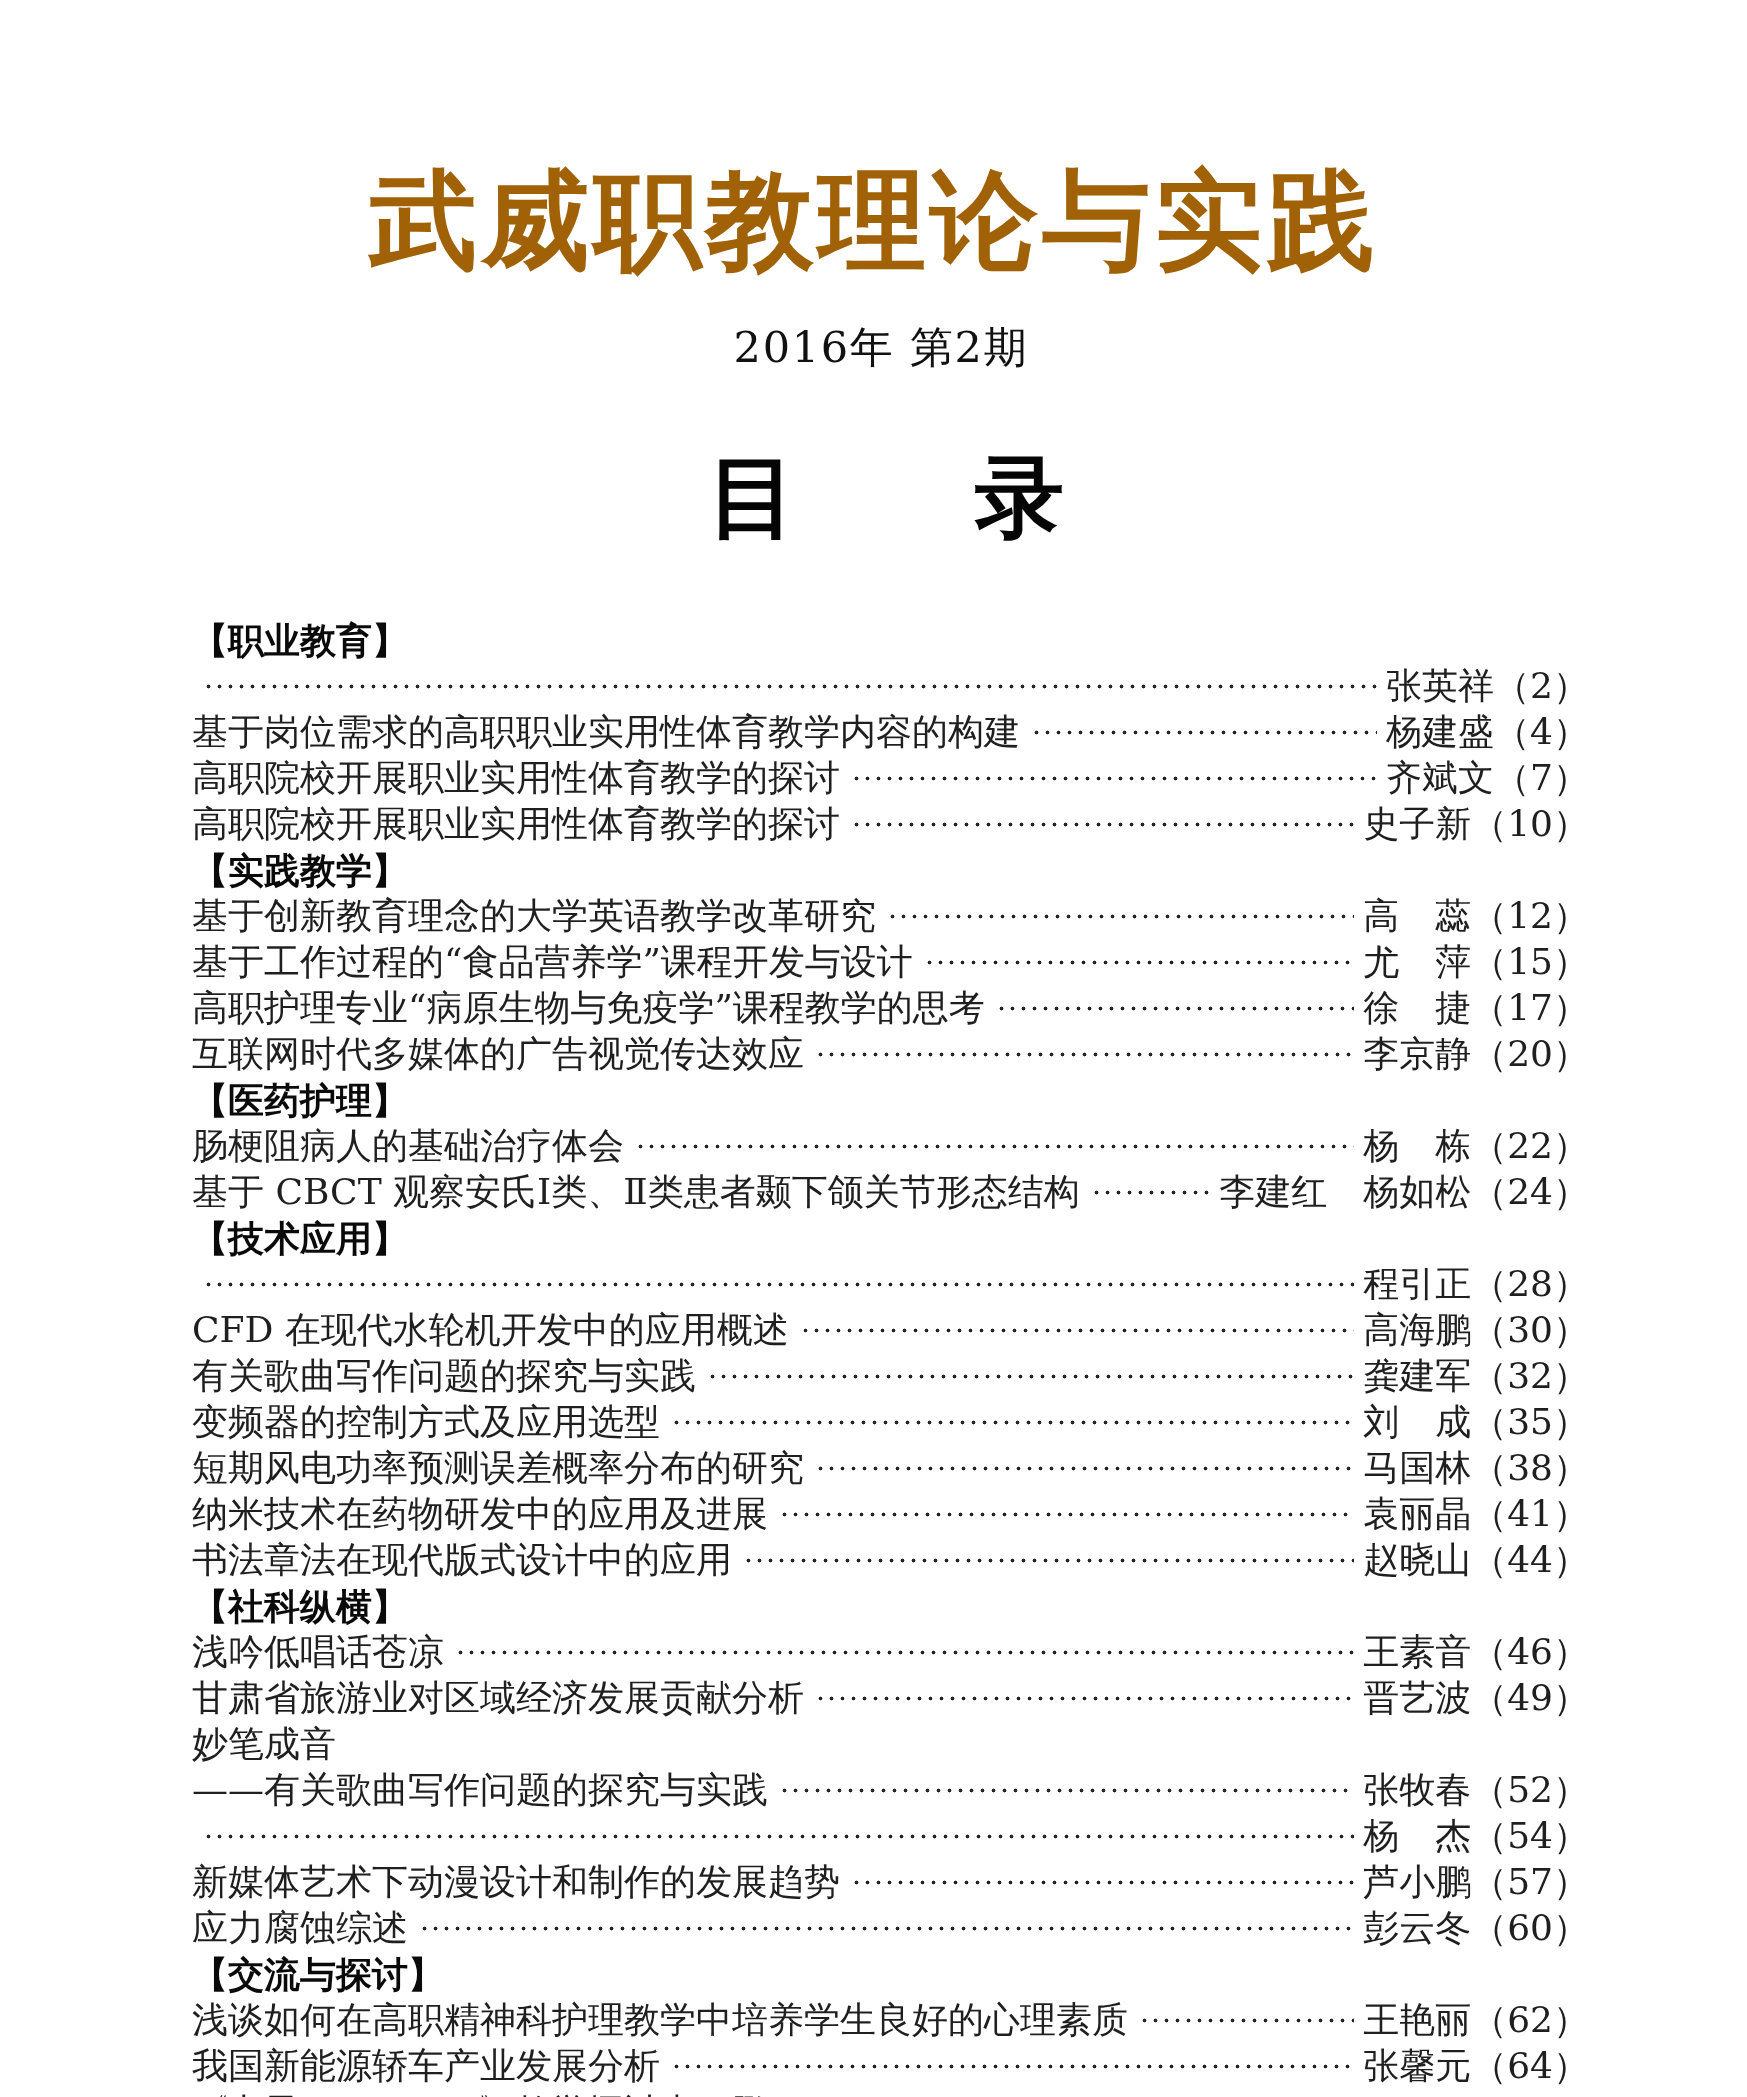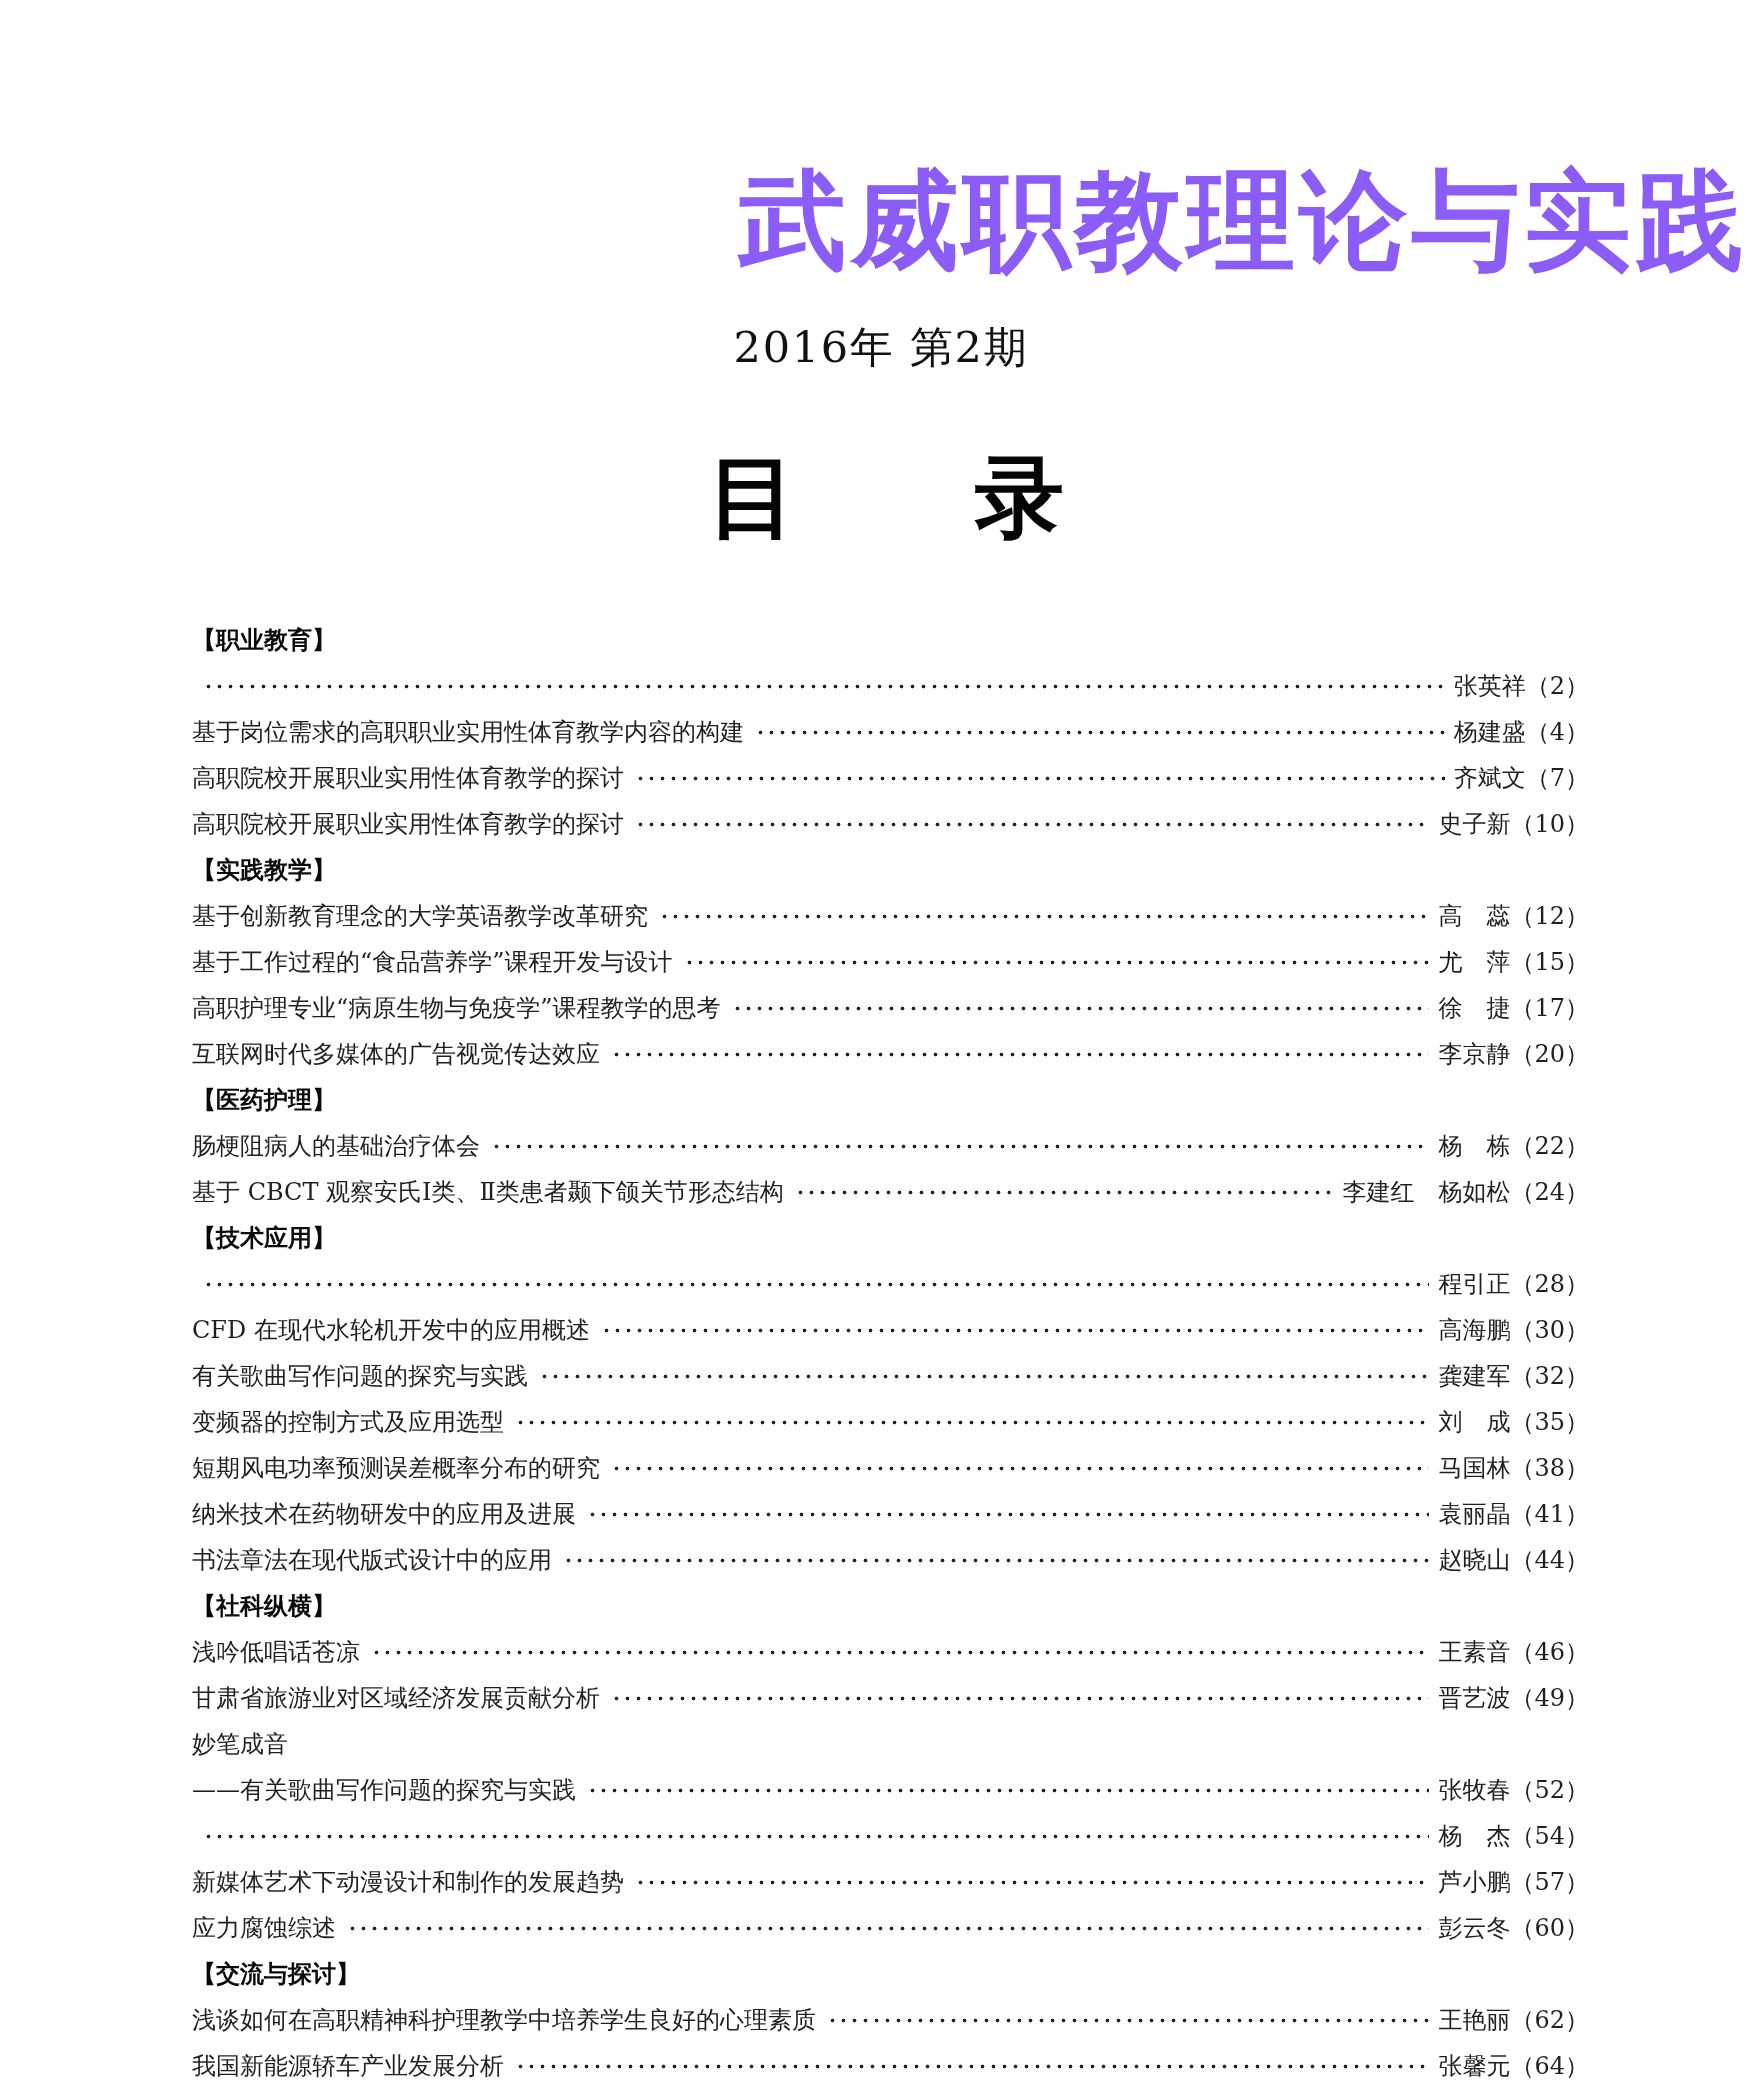--- a/index.html
+++ b/index.html
@@ -3,41 +3,41 @@
 <meta charset="utf-8">
 <style>
   html,body{margin:0;padding:0;}
   body{
     width:1748px;height:2452px;position:relative;
     background:#ffffff;color:#1f1f1f;
     font-family:"DejaVu Serif","Liberation Serif",serif;
   }
   .journal-title{
     position:absolute;top:166px;left:0;width:100%;
-    text-align:right;font-size:108px;font-weight:bold;color:#8b5cf6;
+    text-align:center;font-size:108px;font-weight:bold;color:#a16207;
     letter-spacing:4.2px;line-height:1;white-space:nowrap;
   }
   .issue-line{
     position:absolute;top:324px;left:0;width:100%;
     text-align:center;font-size:43px;line-height:1.1;color:#111;
     letter-spacing:1.7px;
     margin-left:7px;
   }
   .toc-heading{
     position:absolute;top:448px;left:12px;width:100%;
     text-align:center;font-size:89px;font-weight:bold;color:#050505;
     line-height:1.1;white-space:pre;
   }
   .toc{
     position:absolute;top:617px;left:192px;right:159px;
   }
   .toc-row{
     height:46px;line-height:46px;
     display:flex;align-items:baseline;
-    font-size:24px;white-space:nowrap;
+    font-size:36px;white-space:nowrap;
   }
   .toc-row.header{font-weight:bold;color:#0a0a0a;}
   .entry-title{flex:0 0 auto;}
   .leader{
     flex:1 1 auto;min-width:17px;align-self:center;
     height:5px;margin:0 9.2px 0 11px;
     background-image:radial-gradient(circle, #242424 1.8px, rgba(0,0,0,0) 2.1px);
     background-size:11px 5px;background-repeat:repeat-x;background-position:left center;
   }
   .entry-author{flex:0 0 auto;}

